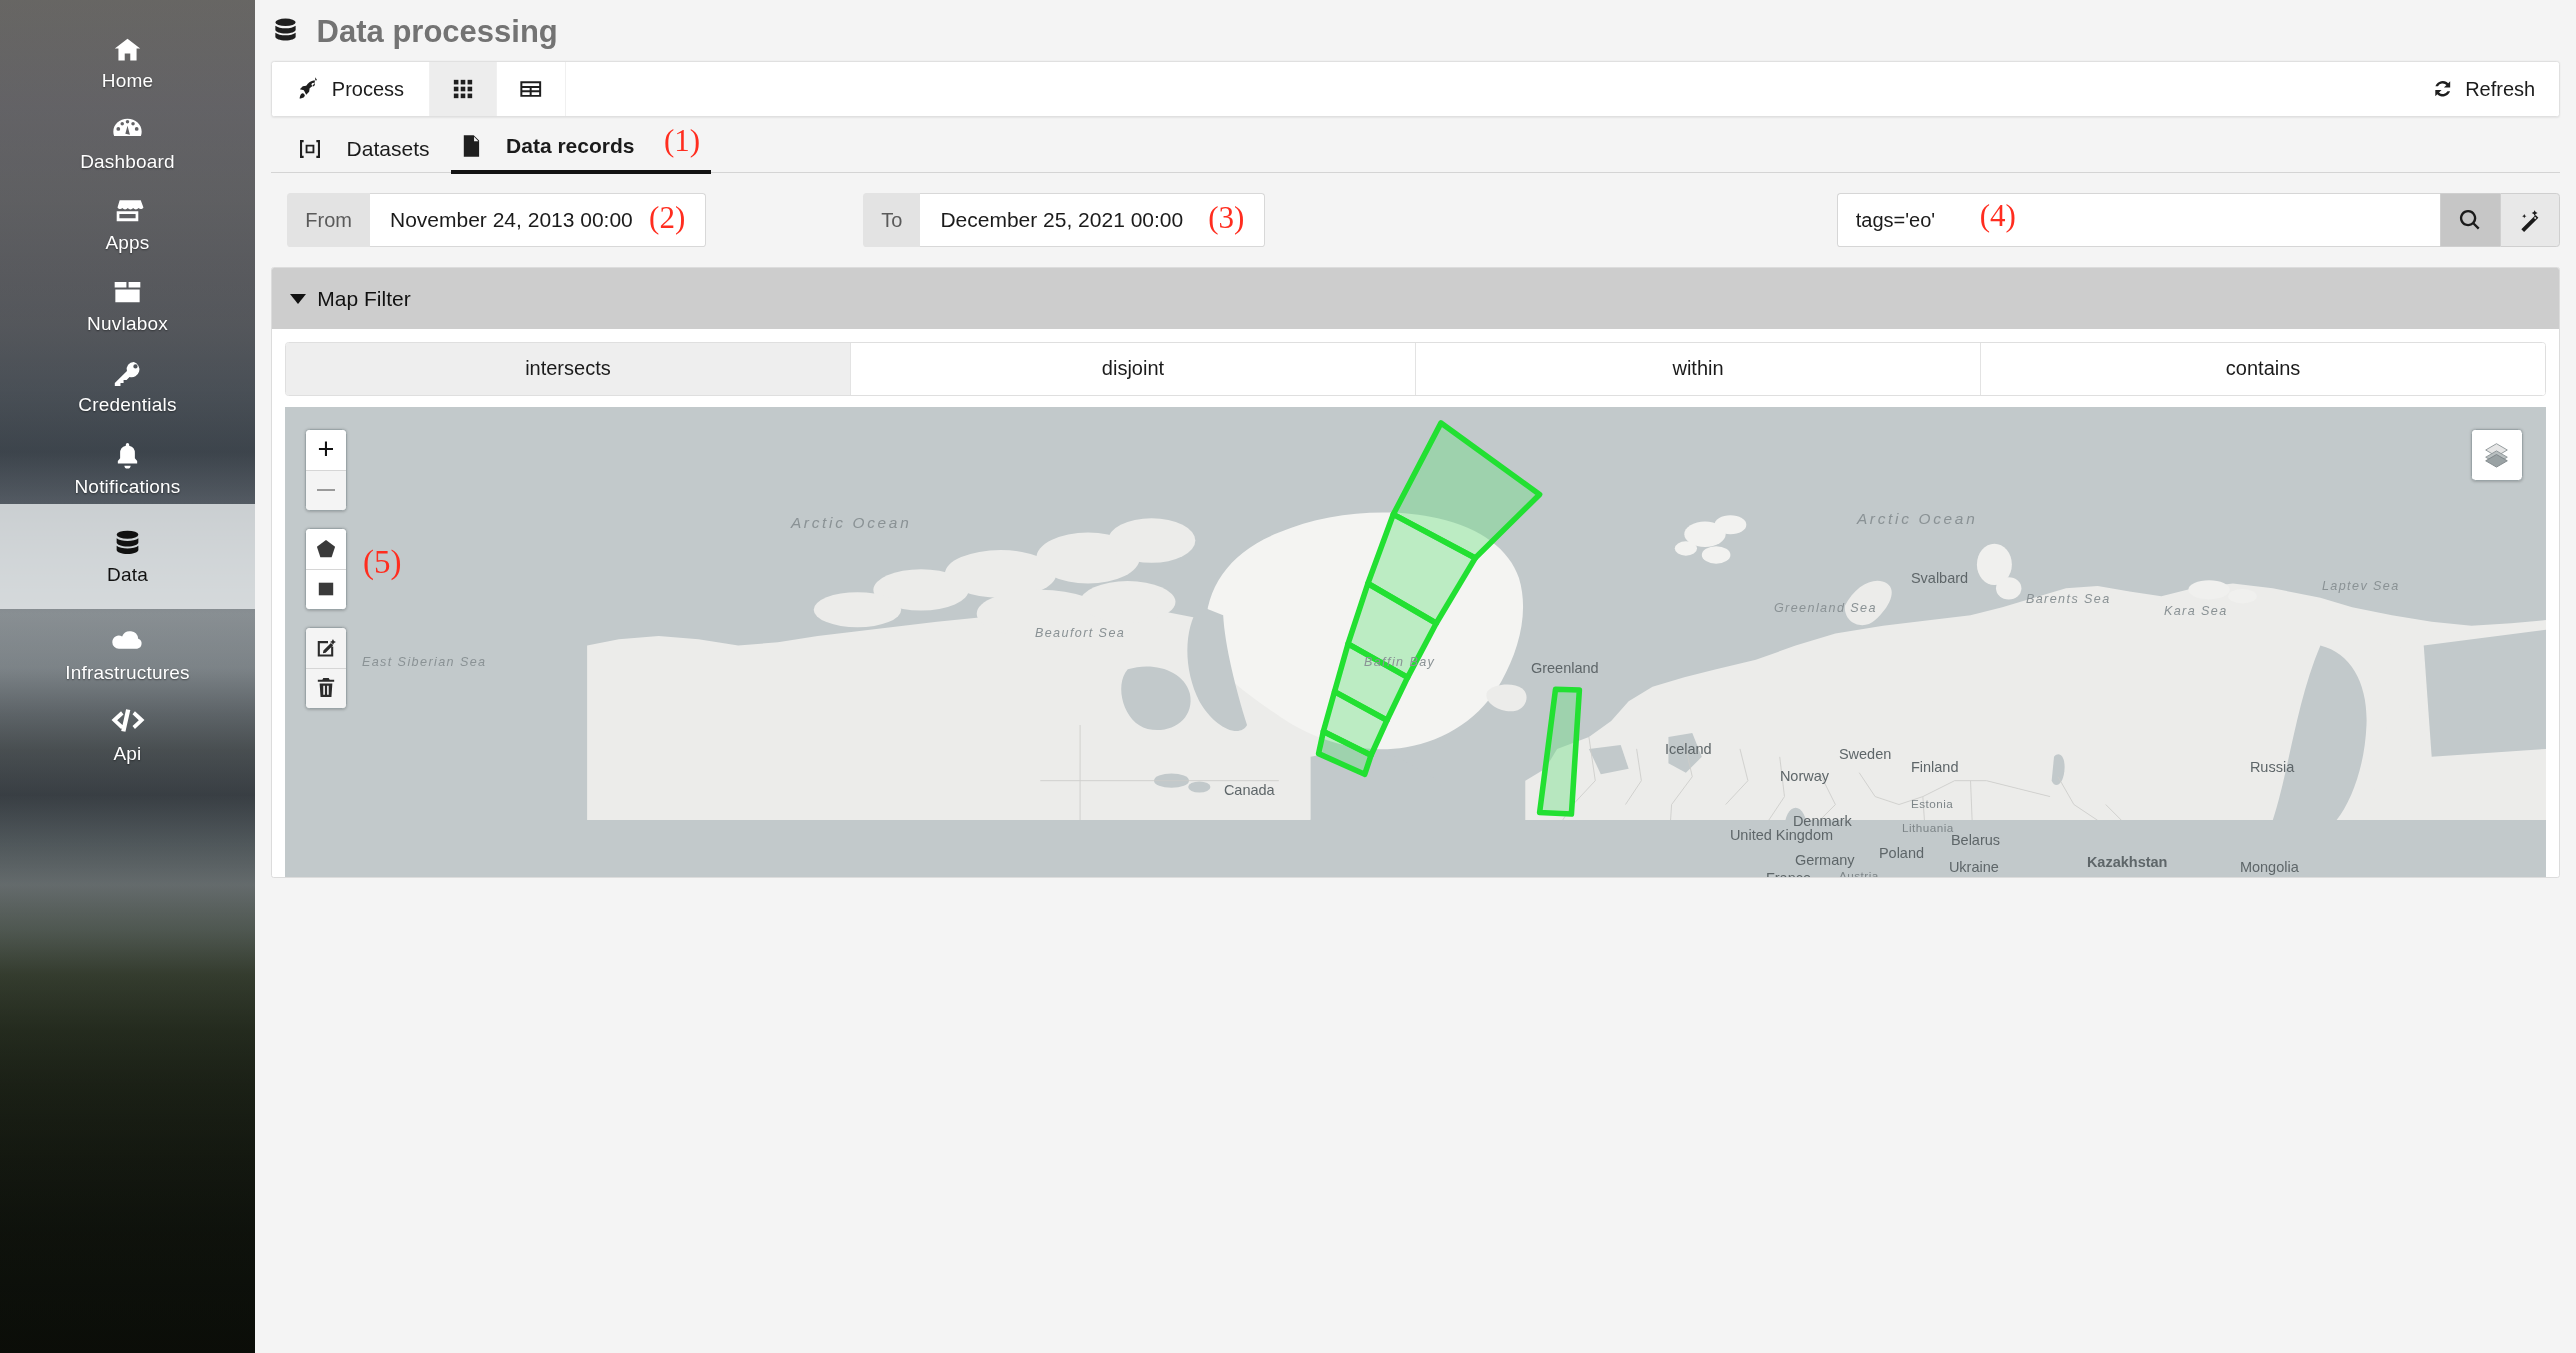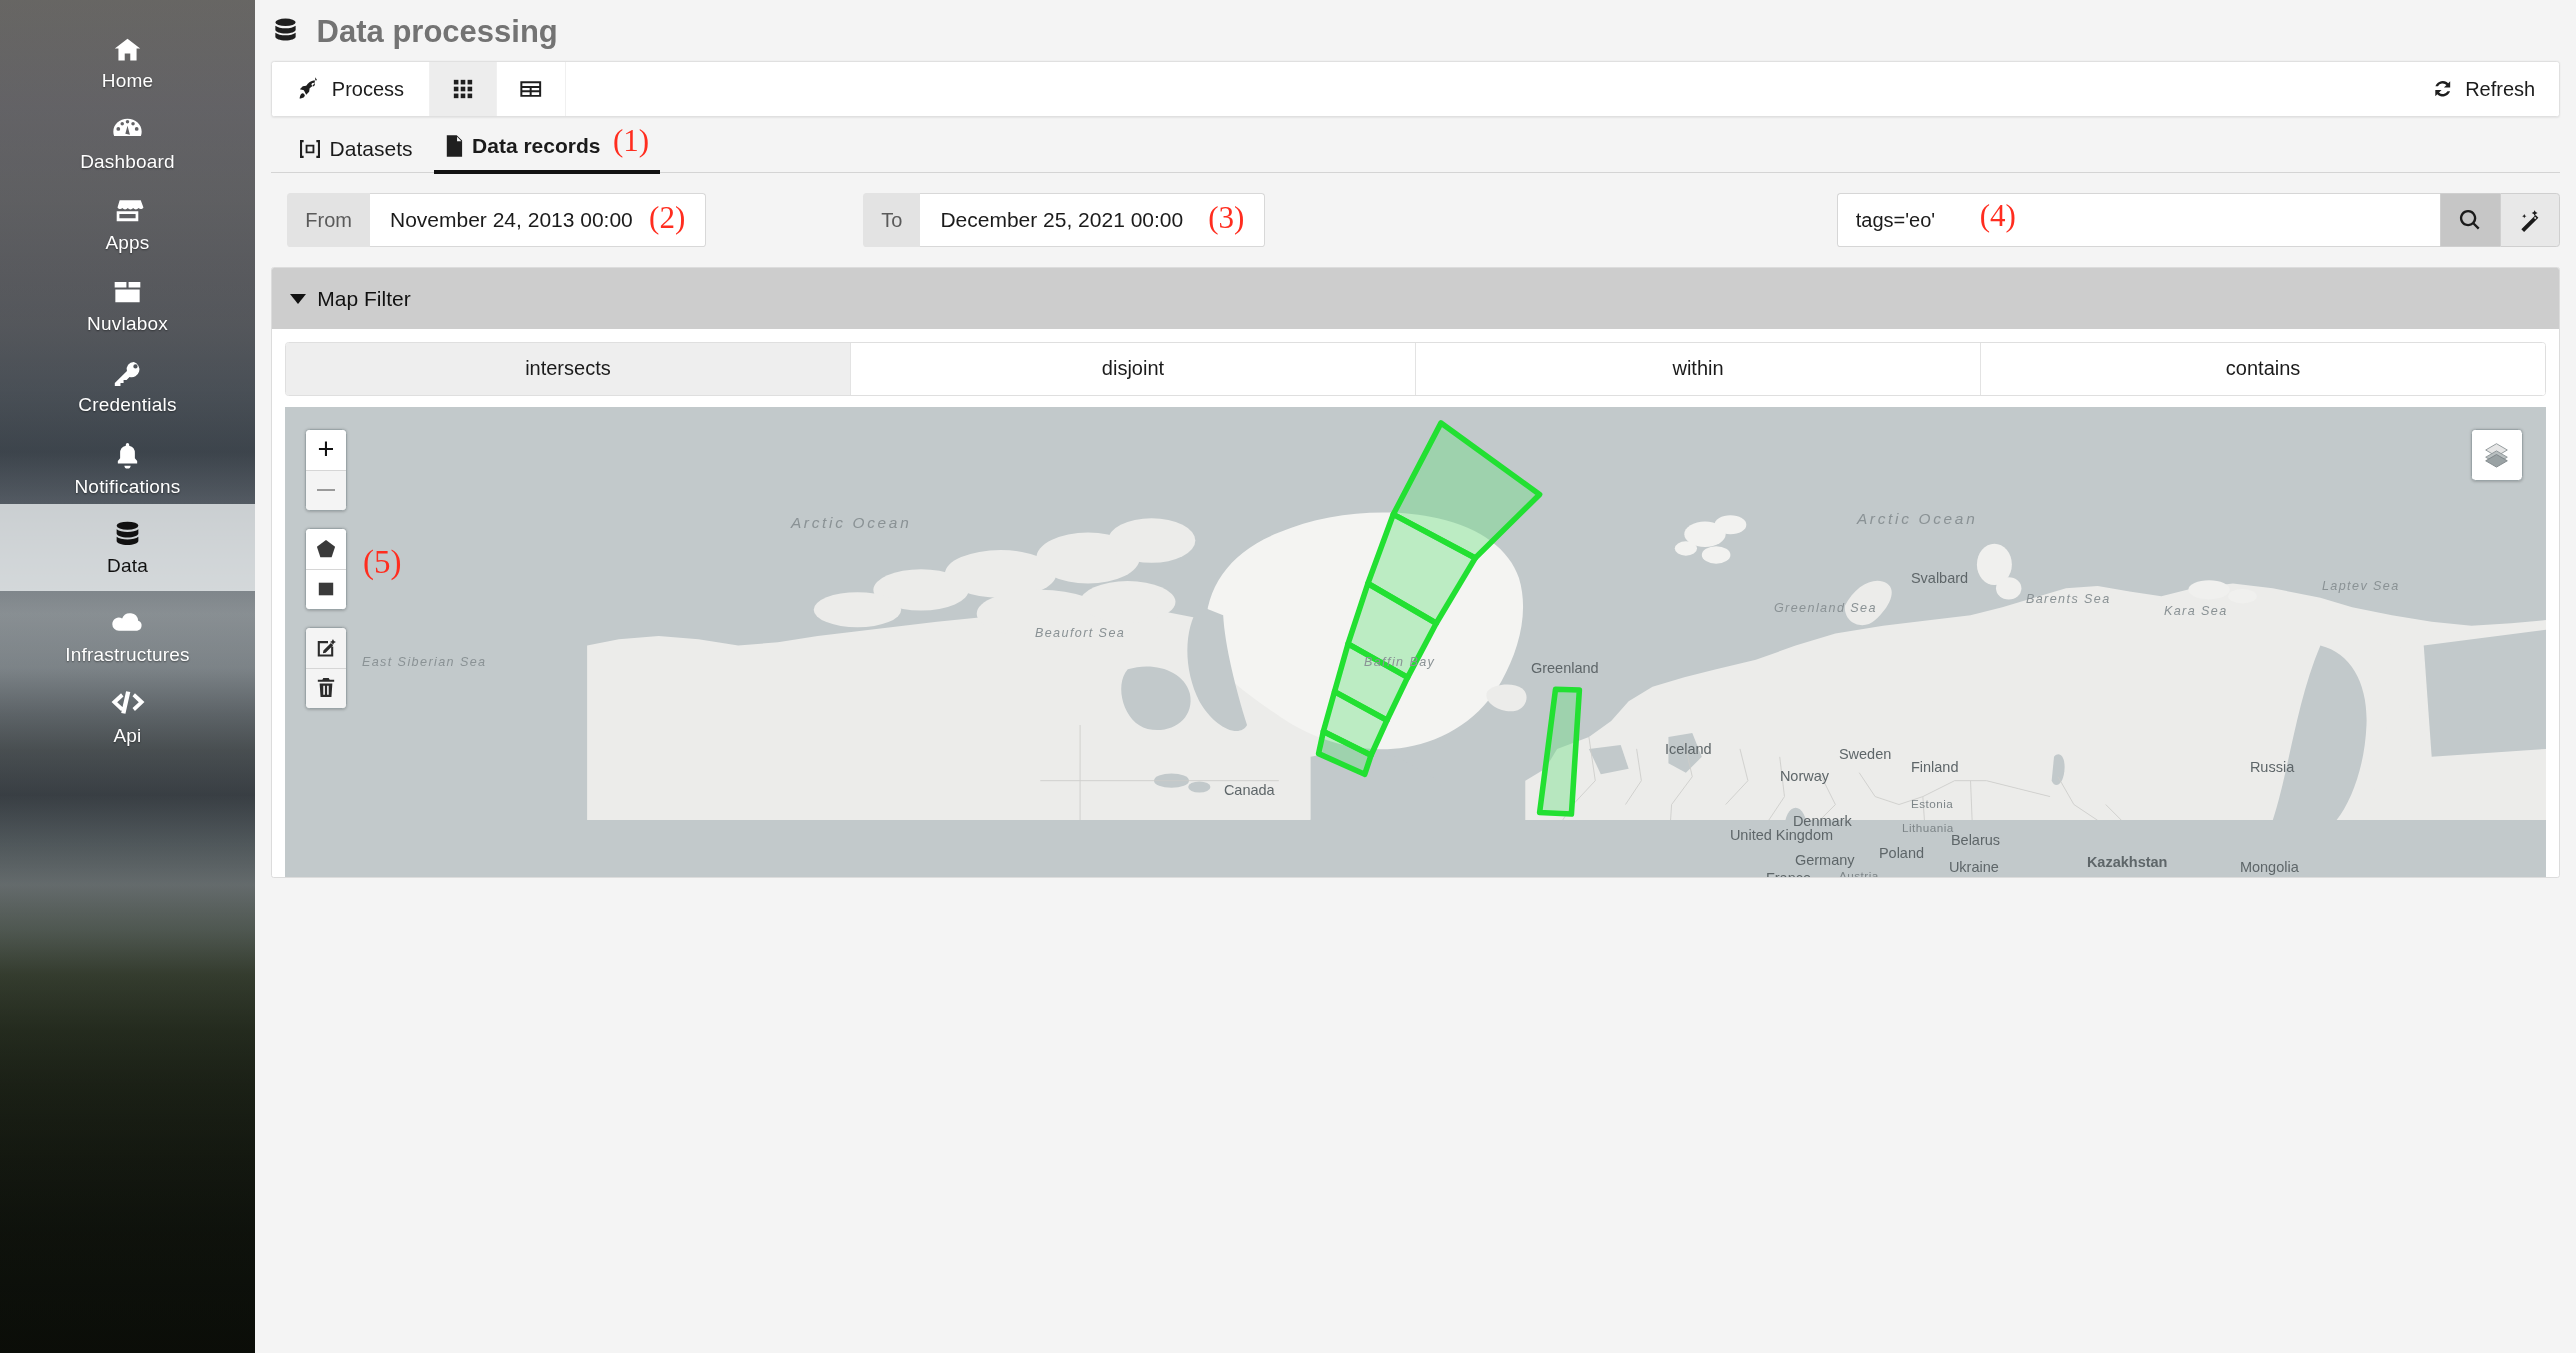--- a/index.html
+++ b/index.html
@@ -104,21 +104,21 @@
   
   #subtabs {
     margin: 0 16.3px;
     display:flex; align-items:flex-end;
     height: 56px;
     border-bottom:1.8px solid #d4d4d4;
     padding-left: 11px;
     position: relative;
   }
   .subtab {
-    display:flex; align-items:center; gap:9px;
+    display:flex; align-items:center; gap:26px;
     padding: 0 16.3px 11px 16.3px;
     font-size:21px; color:#1b1b1b; cursor:pointer;
     background:transparent; border:none; font-family:inherit;
     position:relative;
   }
   .subtab svg { display:block; fill:#1f1f1f; }
   .subtab.active { font-weight:bold; }
   .subtab.active::after {
     content:""; position:absolute; left:5.4px; right:5.4px; bottom:-1.8px;
     height:3.6px; background:#121212;
@@ -294,21 +294,21 @@
 
     <div class="nav-item" style="margin-top:12.6px;">
       <span class="nav-icon">
         <svg width="29" height="29" viewBox="0 0 24 24">
             <path d="M12 22a2.6 2.6 0 0 0 2.6-2.4H9.4A2.6 2.6 0 0 0 12 22zm8-6.2-1.9-2.3V9.2A6.2 6.2 0 0 0 13.4 3V2.2a1.4 1.4 0 0 0-2.8 0V3A6.2 6.2 0 0 0 5.9 9.2v4.3L4 15.8v1.9h16v-1.9z"></path>
           </svg>
       </span>
       <span class="nav-label">Notifications</span>
     </div>
 
-    <div class="nav-item active" style="margin-top:0px;height:87px;">
+    <div class="nav-item active" style="margin-top:0px;height:105px;">
       <span class="nav-icon">
         <svg width="31" height="31" viewBox="0 0 24 24">
             <ellipse cx="12" cy="4.4" rx="8.4" ry="3.1"></ellipse>
             <path d="M3.6 7.2v3.3c0 1.7 3.8 3.1 8.4 3.1s8.4-1.4 8.4-3.1V7.2c-1.7 1.4-5 2.1-8.4 2.1S5.3 8.6 3.6 7.2z"></path>
             <path d="M3.6 13v3.3c0 1.7 3.8 3.1 8.4 3.1s8.4-1.4 8.4-3.1V13c-1.7 1.4-5 2.1-8.4 2.1S5.3 14.4 3.6 13z"></path>
           </svg>
       </span>
       <span class="nav-label">Data</span>
     </div>
 

